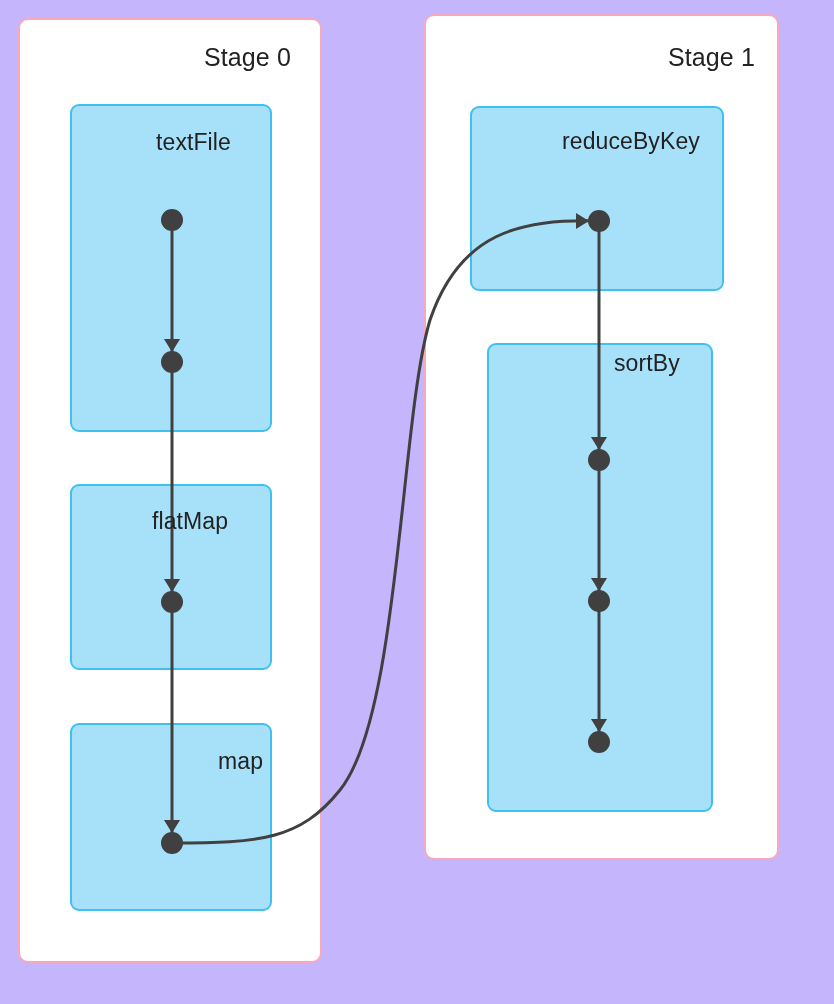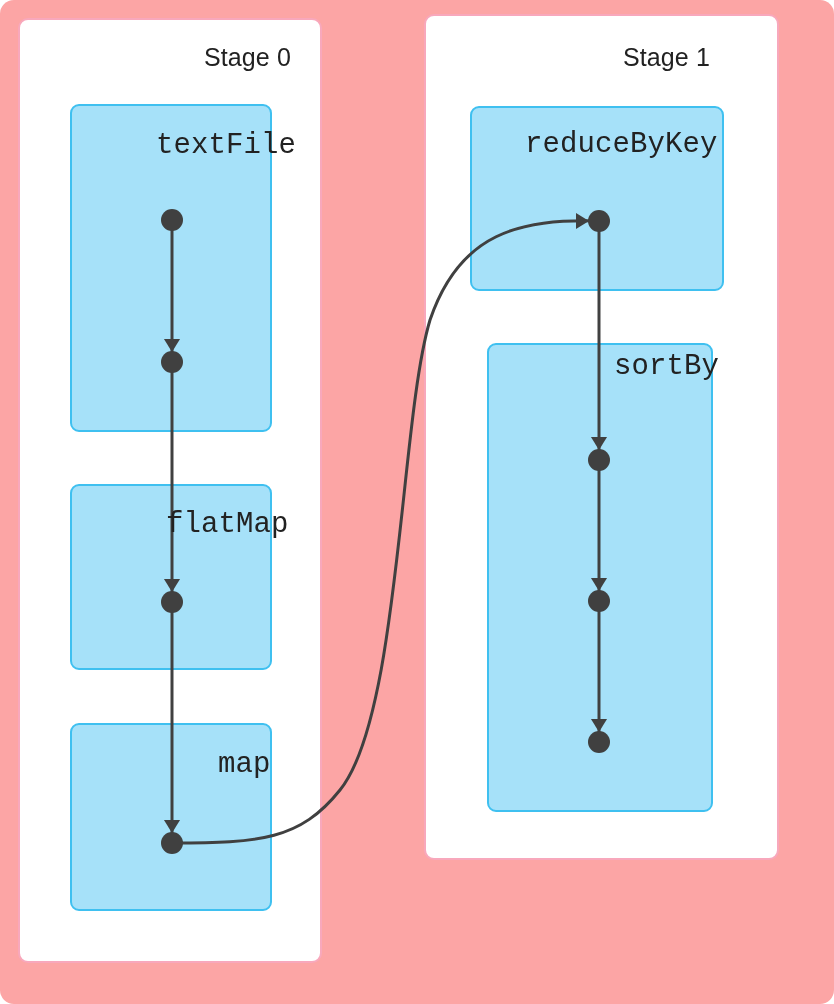--- a/index.html
+++ b/index.html
@@ -11,43 +11,42 @@
   body {
     font-family: "Liberation Sans", sans-serif;
     width: 834px;
     height: 1004px;
     overflow: hidden;
   }
   #dag-root {
     position: relative;
     width: 834px;
     height: 1004px;
-    background: #fca5a5;
-    border-radius: 14px;
+    background: #c4b5fd;
   }
   .dag-svg {
     position: absolute;
     left: 0;
     top: 0;
     width: 834px;
     height: 1004px;
   }
   .stage-label {
     position: absolute;
     font-size: 25px;
     color: #2b2b2b;
     font-family: "Liberation Sans", sans-serif;
     white-space: nowrap;
     letter-spacing: 0.1px;
   }
   .rdd-label {
     position: absolute;
-    font-size: 29px;
+    font-size: 23px;
     color: #222222;
-    font-family: Liberation Mono, monospace;
+    font-family: Liberation Sans, sans-serif;
     white-space: nowrap;
     letter-spacing: 0.1px;
   }
   .stage-box, .rdd-box {
     position: absolute;
     box-sizing: border-box;
   }
 </style>
 </head>
 <body style="background: rgb(255, 255, 255);">
@@ -82,21 +81,21 @@
       <circle cx="172" cy="362" r="11" fill="#404040"></circle>
       <circle cx="172" cy="602" r="11" fill="#404040"></circle>
       <circle cx="172" cy="843" r="11" fill="#404040"></circle>
       <circle cx="599" cy="221" r="11" fill="#404040"></circle>
       <circle cx="599" cy="460" r="11" fill="#404040"></circle>
       <circle cx="599" cy="601" r="11" fill="#404040"></circle>
       <circle cx="599" cy="742" r="11" fill="#404040"></circle>
     </svg>
 
   <div class="stage-label" id="stage-label-0" style="left: 204px; top: 43px; color: rgb(34, 34, 34);">Stage 0</div>
-  <div class="stage-label" id="stage-label-1" style="left: 623px; top: 43px; color: rgb(34, 34, 34);">Stage 1</div>
+  <div class="stage-label" id="stage-label-1" style="left: 668px; top: 43px; color: rgb(34, 34, 34);">Stage 1</div>
 
   <div class="rdd-label" id="rdd-label-0-0" style="left: 156px; top: 129px; color: rgb(34, 34, 34);">textFile</div>
-  <div class="rdd-label" id="rdd-label-0-1" style="left: 166px; top: 508px; color: rgb(34, 34, 34);">flatMap</div>
+  <div class="rdd-label" id="rdd-label-0-1" style="left: 152px; top: 508px; color: rgb(34, 34, 34);">flatMap</div>
   <div class="rdd-label" id="rdd-label-0-2" style="left: 218px; top: 748px; color: rgb(34, 34, 34);">map</div>
-  <div class="rdd-label" id="rdd-label-1-0" style="left: 525px; top: 128px; color: rgb(34, 34, 34);">reduceByKey</div>
+  <div class="rdd-label" id="rdd-label-1-0" style="left: 562px; top: 128px; color: rgb(34, 34, 34);">reduceByKey</div>
   <div class="rdd-label" id="rdd-label-1-1" style="left: 614px; top: 350px; color: rgb(34, 34, 34);">sortBy</div>
 
 </div>
 
 </body></html>

